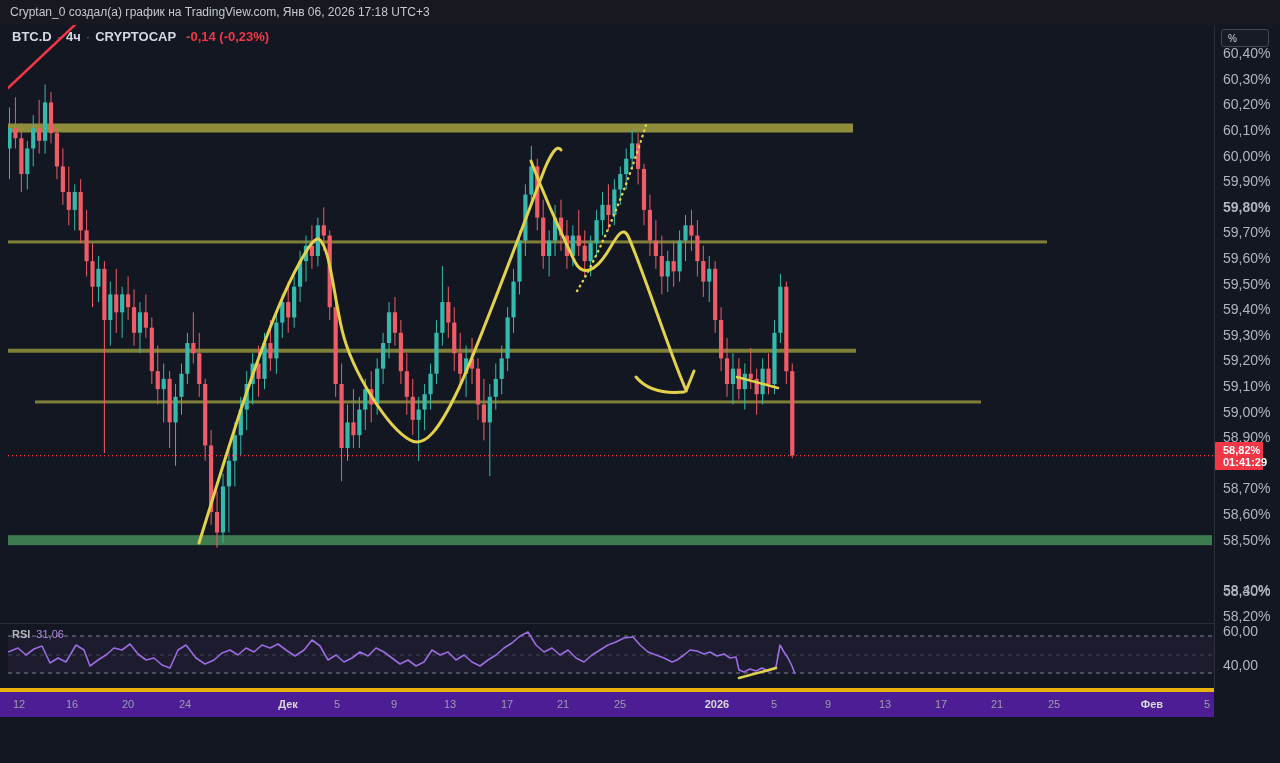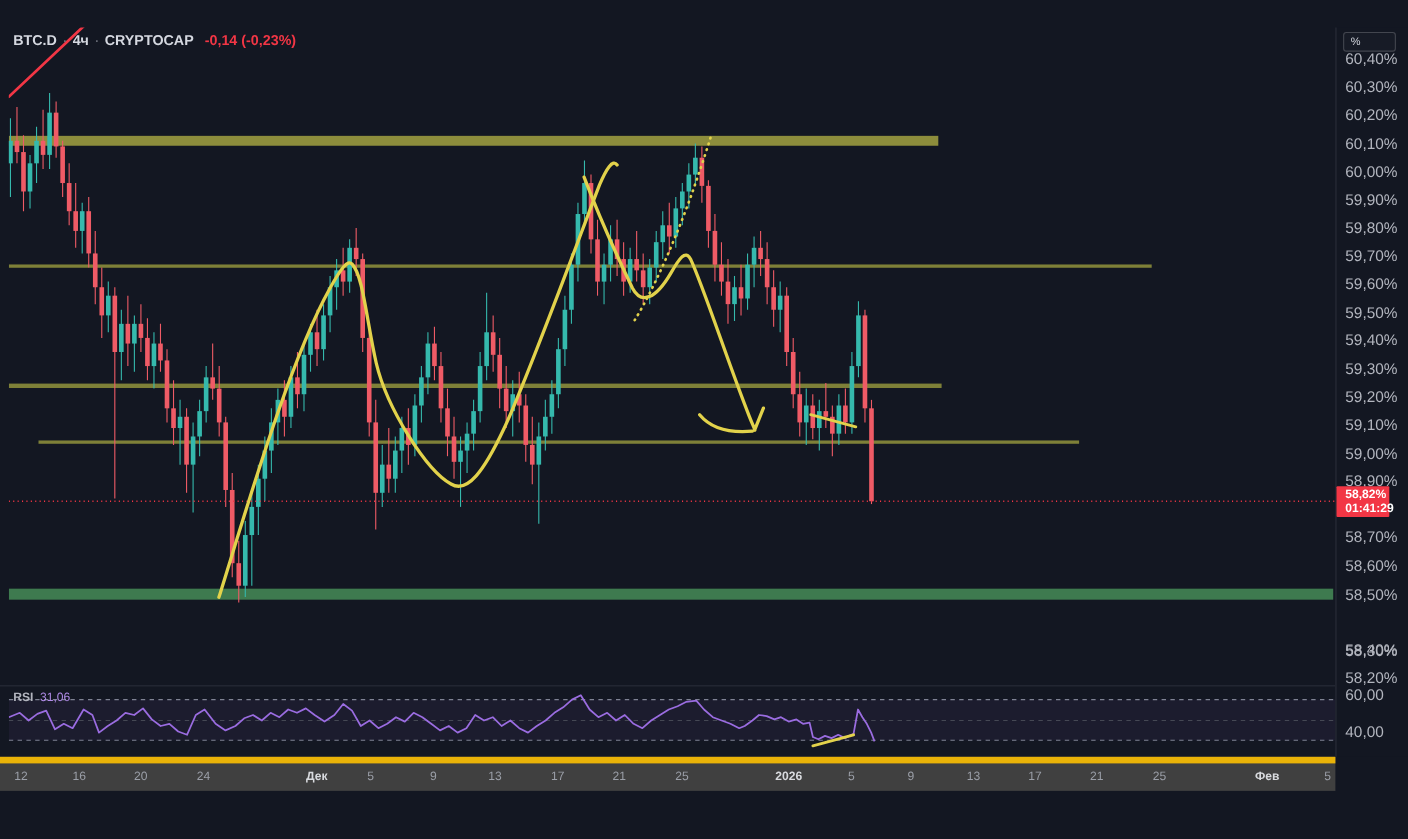--- a/index.html
+++ b/index.html
@@ -10,36 +10,39 @@
   .header{position:absolute;left:12px;top:29px;font-size:13px;font-weight:600;color:#d5d8e0;white-space:nowrap;z-index:5;}
   .header .dot{color:#787b86;margin:0 5px;font-weight:400;}
   .header .chg{color:#f23645;margin-left:10px;font-weight:600;}
   #chart-svg{position:absolute;left:0;top:0;}
   .price-axis{position:absolute;left:1214px;top:25px;width:66px;height:663px;border-left:1px solid #2a2e39;background:#131722;}
   .pa-label{position:absolute;left:8px;color:#b2b5be;font-size:14px;white-space:nowrap;}
   .unit-btn{position:absolute;left:6px;top:4px;width:48px;height:18px;border:1px solid #43464f;border-radius:3px;
             background:#171b26;color:#d1d4dc;font-size:10px;line-height:18px;padding-left:6px;box-sizing:border-box;}
   .badge{position:absolute;left:0px;width:48px;background:#f23645;color:#fff;font-size:11px;font-weight:700;
          text-align:left;padding:2px 0 2px 8px;box-sizing:border-box;line-height:12px;border-radius:1px;z-index:6;}
-  .time-axis{position:absolute;left:0;top:688px;width:1214px;height:25px;border-top:6px solid #eab308;background:#404040;}
+  .time-axis{position:absolute;left:0;top:688px;width:1214px;height:25px;border-top:4px solid #eab308;background:#4c1d95;}
   .ta-label{position:absolute;top:6px;width:44px;margin-left:-22px;text-align:center;color:#9b9fa8;font-size:11px;}
   .ta-label.bold{color:#d8dade;font-weight:700;}
   .rsi-label{position:absolute;left:12px;top:628px;font-size:11px;z-index:5;}
   .rsi-label .t{color:#b2b5be;font-weight:600;}
   .rsi-label .v{color:#b18ce8;margin-left:6px;}
   .pane-sep{position:absolute;left:0;top:623px;width:1214px;height:1px;background:#2a2e39;}
   .footer{position:absolute;left:0;top:713px;width:1280px;height:50px;background:#1e222d;}
   .footer .brand{position:absolute;left:52px;top:14px;color:#dddee2;font-size:18px;font-weight:700;letter-spacing:.2px;}
   .footer svg{position:absolute;left:16px;top:15px;}
 </style>
 </head>
 <body>
 
 <div class="frame">
 
+  <div class="topbar">
+    <span>Cryptan_0 создал(а) график на TradingView.com, Янв 06, 2026 17:18 UTC+3</span>
+  </div>
 
   <div class="header">
     <span>BTC.D</span><span class="dot">·</span><span>4ч</span><span class="dot">·</span><span>CRYPTOCAP</span><span class="chg">-0,14 (-0,23%)</span>
   </div>
 
   <svg id="chart-svg" width="1280" height="763" viewBox="0 0 1280 763">
       <defs>
         <clipPath id="mainClip">
           <rect x="8" y="25" width="1206" height="597"></rect>
         </clipPath>
@@ -371,21 +374,21 @@
     <div class="badge" id="price-badge" style="top: 416.68px;">
       <div>58,82%</div>
       <div>01:41:29</div>
     </div>
   <div class="pa-label" style="top: 20.2px;">60,40%</div>
       <div class="pa-label" style="top: 45.8px;">60,30%</div>
       <div class="pa-label" style="top: 71.4px;">60,20%</div>
       <div class="pa-label" style="top: 97px;">60,10%</div>
       <div class="pa-label" style="top: 122.6px;">60,00%</div>
       <div class="pa-label" style="top: 148.2px;">59,90%</div>
-      <div class="pa-label" style="top: 173.8px;">59,80%</div>
+      <div class="pa-label" style="top: 173.8px; font-weight: bold;">59,80%</div>
       <div class="pa-label" style="top: 199.4px;">59,70%</div>
       <div class="pa-label" style="top: 225px;">59,60%</div>
       <div class="pa-label" style="top: 250.6px;">59,50%</div>
       <div class="pa-label" style="top: 276.2px;">59,40%</div>
       <div class="pa-label" style="top: 301.8px;">59,30%</div>
       <div class="pa-label" style="top: 327.4px;">59,20%</div>
       <div class="pa-label" style="top: 353px;">59,10%</div>
       <div class="pa-label" style="top: 378.6px;">59,00%</div>
       <div class="pa-label" style="top: 404.2px;">58,90%</div>
       <div class="pa-label" style="top: 455.4px;">58,70%</div>

